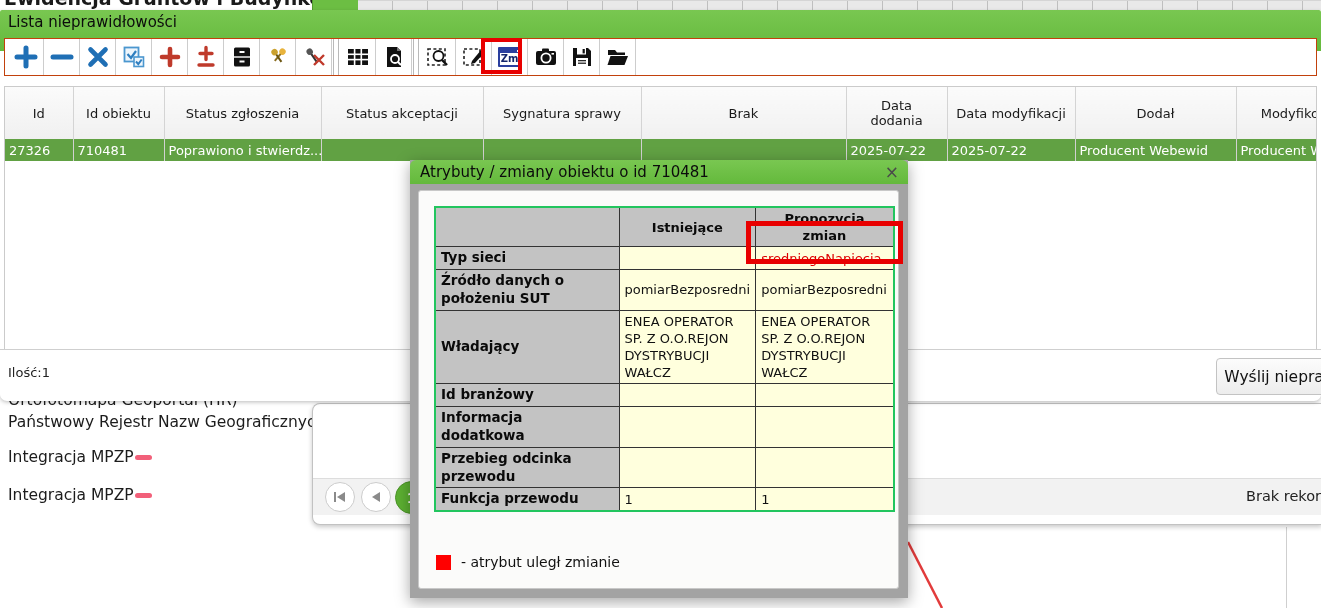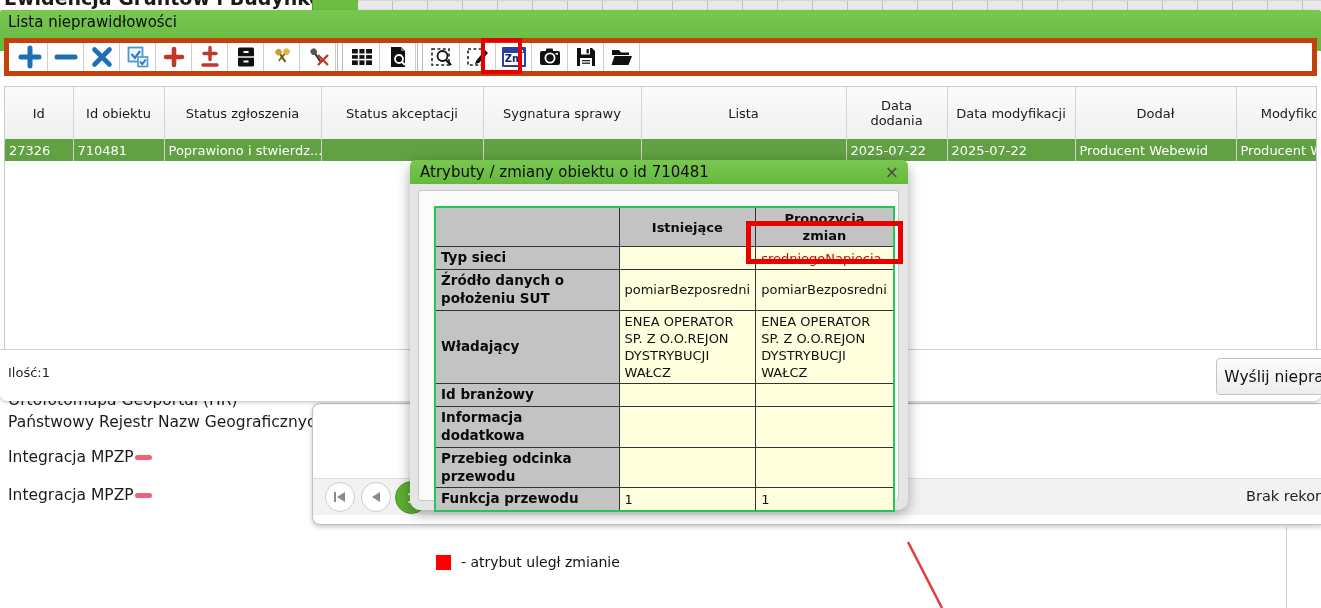--- a/index.html
+++ b/index.html
@@ -32,21 +32,21 @@
   .pager-first{left:12px;} .pager-prev{left:48px;}
   .pager-page{position:absolute;top:2px;left:82px;width:31px;height:31px;border-radius:50%;background:#5cb032;border:1px solid #4b9428;
     color:#fff;font-size:14px;font-weight:bold;display:flex;align-items:center;justify-content:center;}
   .no-records{position:absolute;left:933px;top:9px;font-size:14.5px;color:#222;white-space:nowrap;}
 
   
   .list-panel{position:absolute;left:0;top:10px;width:1321px;height:390px;background:#fff;z-index:4;
     border-radius:0 0 7px 7px;box-shadow:0 2px 4px rgba(0,0,0,.28);}
   .panel-titlebar{position:absolute;left:0;top:0;right:0;height:41px;background:linear-gradient(#79c751,#64b93c);
     font-size:15px;color:#0c0c0c;padding:3px 0 0 8px;box-sizing:border-box;border-radius:2px 2px 0 0;}
-  .toolbar{position:absolute;left:4px;top:28px;width:1313px;height:38px;background:#fff;border:5px solid #c2410c;
+  .toolbar{position:absolute;left:4px;top:28px;width:1313px;height:38px;background:#fff;border:1px solid #c2410c;
     box-sizing:border-box;display:flex;align-items:stretch;padding-left:3px;}
   .tb-cell{width:36px;box-sizing:border-box;border-right:1px solid #cdcdcd;display:flex;align-items:center;justify-content:center;cursor:pointer;background:#fff;}
   .tb-sep{width:4px;border-right:1px solid #b9b9b9;border-left:1px solid #b9b9b9;margin:0 1px;}
   .tb-cell svg{width:24px;height:24px;display:block;}
   .icon-zm{width:24px;height:20px;border:2px solid #2b3f9e;background:#fff;position:relative;box-sizing:border-box;border-radius:1px;}
   .icon-zm .zm-bar{position:absolute;top:0;left:0;right:0;height:4px;background:#2b3f9e;}
   .icon-zm .zm-dot{position:absolute;top:1px;right:1px;width:2px;height:2px;background:#fff;}
   .icon-zm .zm-txt{position:absolute;left:0;right:0;top:5px;text-align:center;font-size:10px;font-weight:bold;color:#15266b;line-height:10px;}
 
   
@@ -56,22 +56,22 @@
   .grid-table th{height:52px;background:linear-gradient(#fbfbfb,#f0f0f0);border-right:1px solid #d4d4d4;
     font-size:13px;font-weight:normal;color:#1a1a1a;text-align:center;vertical-align:middle;padding:0 2px;overflow:hidden;}
   .grid-table td{height:22px;background:#61a143;border-right:1px solid rgba(0,0,0,.18);
     font-size:13px;color:#fff;text-align:left;padding:0 4px;white-space:nowrap;overflow:hidden;}
   .panel-footer{position:absolute;left:0;right:0;top:339px;height:51px;border-top:1px solid #cfcfcf;background:#fff;border-radius:0 0 7px 7px;}
   .count-label{position:absolute;left:8px;top:15px;font-size:13px;color:#222;}
   .send-btn{position:absolute;left:1216px;top:8px;width:200px;height:37px;border:1px solid #c3c3c3;border-radius:4px;
     background:linear-gradient(#fcfcfc,#ededed);font-size:15.5px;color:#111;cursor:pointer;font-family:inherit;}
 
   
-  .modal{position:absolute;left:410px;top:160px;width:498px;height:350px;z-index:6;background:#e5e5e5;
-    border-radius:10px;box-shadow:0 4px 14px rgba(0,0,0,.35);}
+  .modal{position:absolute;left:410px;top:160px;width:498px;height:438px;z-index:6;background:#a3a3a3;
+    border-radius:0;box-shadow:0 4px 14px rgba(0,0,0,.35);}
   .modal-titlebar{position:absolute;left:0;top:0;right:0;height:24px;background:linear-gradient(#79c751,#64b93c);
     border-radius:6px 6px 0 0;font-size:15px;color:#0c0c0c;padding:3px 0 0 10px;box-sizing:border-box;}
   .modal-close{position:absolute;right:9px;top:3px;font-size:17px;color:#4a4a4a;cursor:pointer;line-height:18px;}
   .modal-inner{position:absolute;left:8px;top:30px;right:9px;bottom:9px;background:#fbfbfa;border:1px solid #c8c8c8;border-radius:3px;}
   .attr-table{border-collapse:collapse;table-layout:fixed;margin:15px 0 0 15px;border:2px solid #22c55e;}
   .attr-table col.c-label{width:184px;} .attr-table col.c-val{width:135px;} .attr-table col.c-val2{width:138px;}
   .attr-table th,.attr-table td{border:1px solid #333;font-size:13px;line-height:1.32;padding:2px 5px;vertical-align:middle;box-sizing:border-box;}
   .attr-table th{background:#c3c3c3;font-weight:bold;text-align:center;color:#0a0a0a;}
   .attr-table td.lbl{background:#c3c3c3;font-weight:bold;text-align:left;font-size:13.5px;color:#0a0a0a;}
   .attr-table td.val{background:#ffffdd;color:#111;height:20px;}
@@ -273,21 +273,21 @@
             <col style="width:161px">
             <col style="width:130px">
         </colgroup>
         <tbody>
             <tr>
           <th class="pre">Id</th>
           <th class="pre">Id obiektu</th>
           <th class="pre">Status zgłoszenia</th>
           <th class="pre">Status akceptacji</th>
           <th class="pre">Sygnatura sprawy</th>
-          <th class="pre">Lista</th>
+          <th class="pre">Brak</th>
           <th class="pre">Data
 dodania</th>
           <th class="pre">Data modyfikacji</th>
           <th class="pre">Dodał</th>
           <th class="pre">Modyfikował</th>
         </tr>
         <tr>
           <td>27326</td>
           <td>710481</td>
           <td>Poprawiono i stwierdz...</td>

